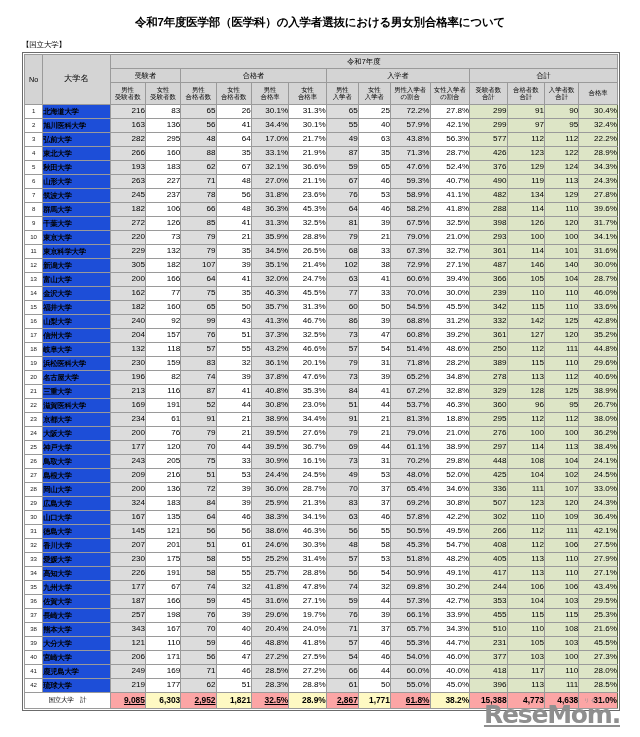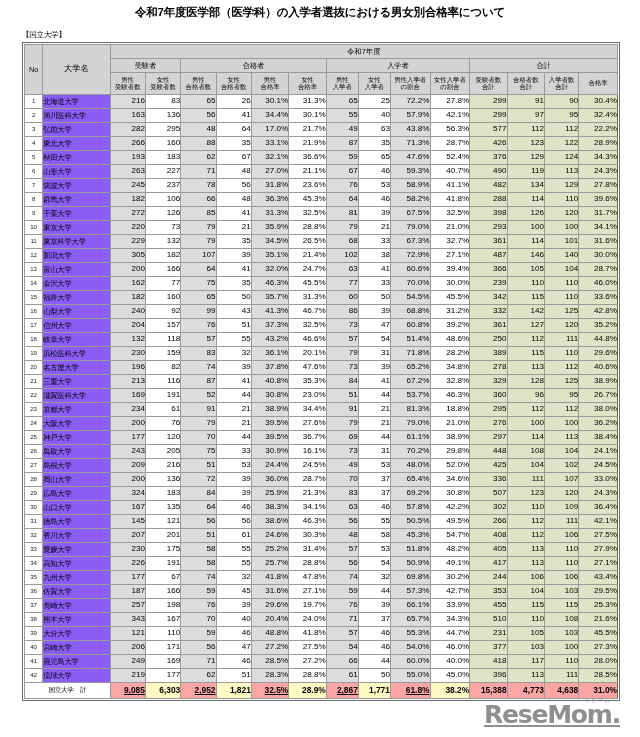--- a/index.html
+++ b/index.html
@@ -12,21 +12,21 @@
     height: 737px;
     font-family: "Liberation Sans", "DejaVu Sans", sans-serif;
     color: #111111;
     position: relative;
     overflow: hidden;
   }
 
   
   .title-block {
     text-align: center;
-    padding-top: 3px;
+    padding-top: 13px;
   }
   .title-line {
     font-size: 11.5px;
     font-weight: bold;
     letter-spacing: -0.2px;
     line-height: 19px;
     color: #000;
   }
 
   .subtitle-note {
@@ -82,22 +82,23 @@
   td.c-no {
     text-align: center;
     font-size: 6.1px;
     background: #ffffff;
     color: #222;
   }
   td.c-univ {
     text-align: left;
     padding-left: 3px;
     font-size: 7.4px;
-    background: #8b5cf6;
+    background: #1d4ed8;
     letter-spacing: -0.3px;
+    font-weight: bold;
   }
   td.num {
     text-align: right;
     padding-right: 3px;
   }
   td.shade  { background: #dcdcdc; }
   td.plain  { background: #ffffff; }
   td.green  { background: #dde5c6; }
 
   

